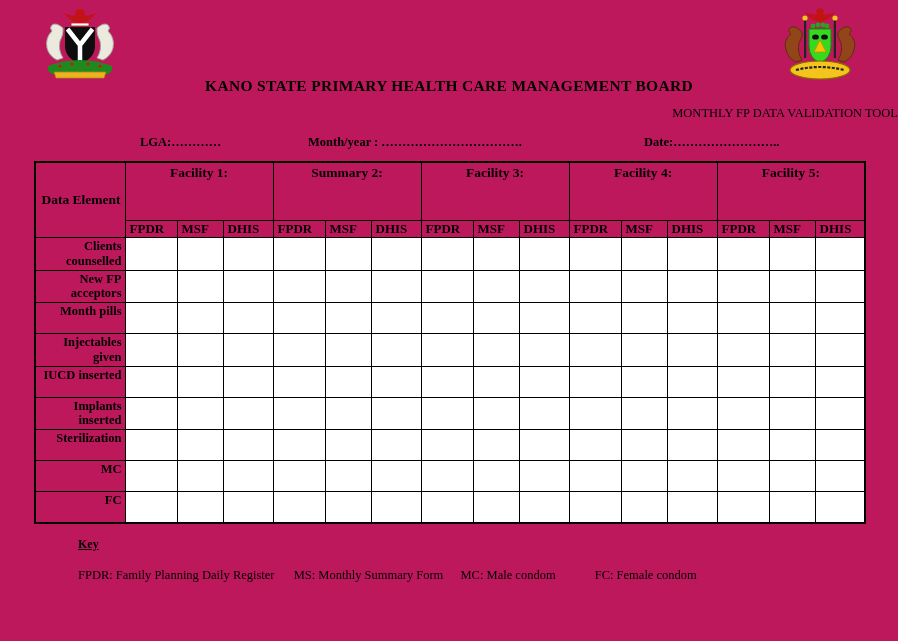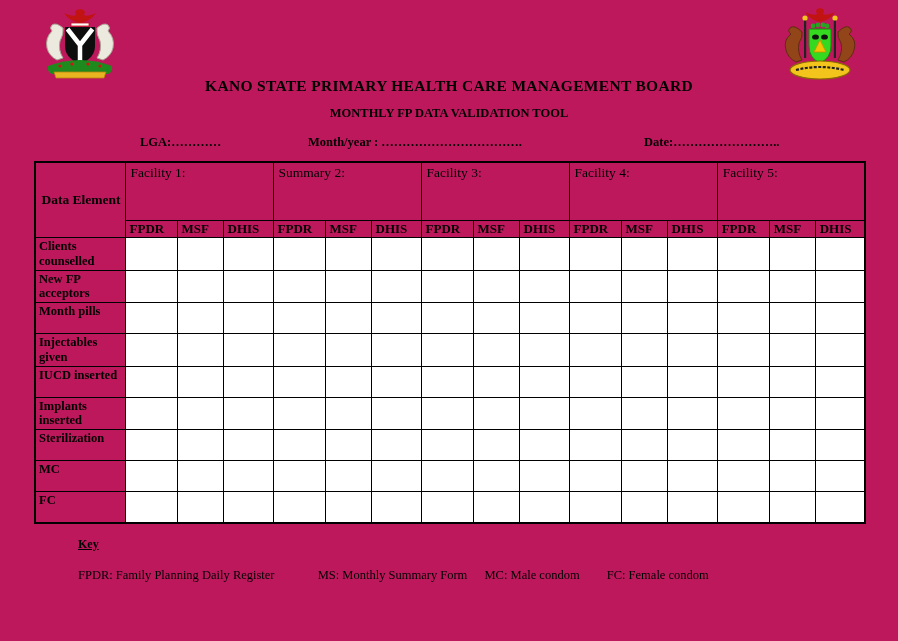--- a/index.html
+++ b/index.html
@@ -9,62 +9,62 @@
     overflow:hidden;
   }
   .logo { position:absolute; }
   .logo-left  { left:30px; top:8px;  width:100px; height:72px; }
   .logo-right { left:770px; top:6px; width:100px; height:80px; }
   .title {
     position:absolute; left:0; right:0; top:77px; text-align:center;
     font-size:15.5px; font-weight:bold; letter-spacing:0.3px;
   }
   .subtitle {
-    position:absolute; left:0; right:0; top:106px; text-align:center;
-    font-size:12.5px; font-weight:bold;
+    position:absolute; left:0; right:0; top:106px; text-align:right;
+    font-size:12.5px; font-weight:normal;
   }
   .meta { position:absolute; top:135px; left:0; width:100%; height:16px; font-size:12.5px; font-weight:bold;padding-left:28px; }
   .meta .lga   { position:absolute; left:140px; }
   .meta .month { position:absolute; left:308px; }
   .meta .date  { position:absolute; left:644px; }
 
   table.vtable {
     position:absolute; left:34px; top:161px; width:832px;
     border-collapse:collapse; table-layout:fixed;
     border:2px solid #000;
   }
   .vtable th, .vtable td { border:1px solid #000; padding:0; overflow:hidden; }
   .vtable th.corner {
     vertical-align:middle; text-align:right; padding:12px 4px;
     font-size:13.5px; font-weight:bold; line-height:1.25;
   }
   .vtable th.facility {
-    height:53px; vertical-align:top; text-align:left; padding:2px 5px;
-    font-size:13.5px; font-weight:normal;
+    height:53px; vertical-align:top; text-align:center; padding:2px 5px;
+    font-size:13.5px; font-weight:bold;
   }
   .vtable tr.subrow th {
     height:15px; vertical-align:middle; text-align:left; padding:0 4px;
     font-size:13px; font-weight:bold;
   }
   .vtable tbody tr { height:31px; }
   .vtable th.rowlabel {
-    vertical-align:top; text-align:left; padding:1px 3px;
+    vertical-align:top; text-align:right; padding:1px 3px;
     font-size:12.5px; font-weight:bold; line-height:1.18;
   }
   .vtable td.datacell { background:#ffffff; }
 
   .key-heading {
     position:absolute; left:78px; top:537px;
     font-size:12px; font-weight:bold; text-decoration:underline;
   }
   .key-line { position:absolute; left:78px; top:568px; font-size:12.5px; white-space:nowrap; }
   .key-line .key-entry { display:inline-block; }
   .key-line .key-entry:nth-child(1) { margin-right:16px; }
-  .key-line .key-entry:nth-child(2) { margin-right:14px;margin-left:24px; }
-  .key-line .key-entry:nth-child(3) { margin-right:24px;font-family:Liberation Serif, serif; }
+  .key-line .key-entry:nth-child(2) { margin-right:14px; }
+  .key-line .key-entry:nth-child(3) { margin-right:36px;font-family:Liberation Serif, serif; }
 </style>
 </head>
 <body>
 
 <div class="page">
 
   <div class="logo logo-left">
     <svg viewBox="0 0 100 72" width="100" height="72">
       <path d="M50 15 Q39 13 34 5 Q43 9 46 7 Q43 2 50 1 Q57 2 54 7 Q57 9 66 5 Q61 13 50 15 Z" fill="#c21313"></path>
       <rect x="41" y="15" width="18" height="3" fill="#ffffff" stroke="#c21313" stroke-width="0.8"></rect>

